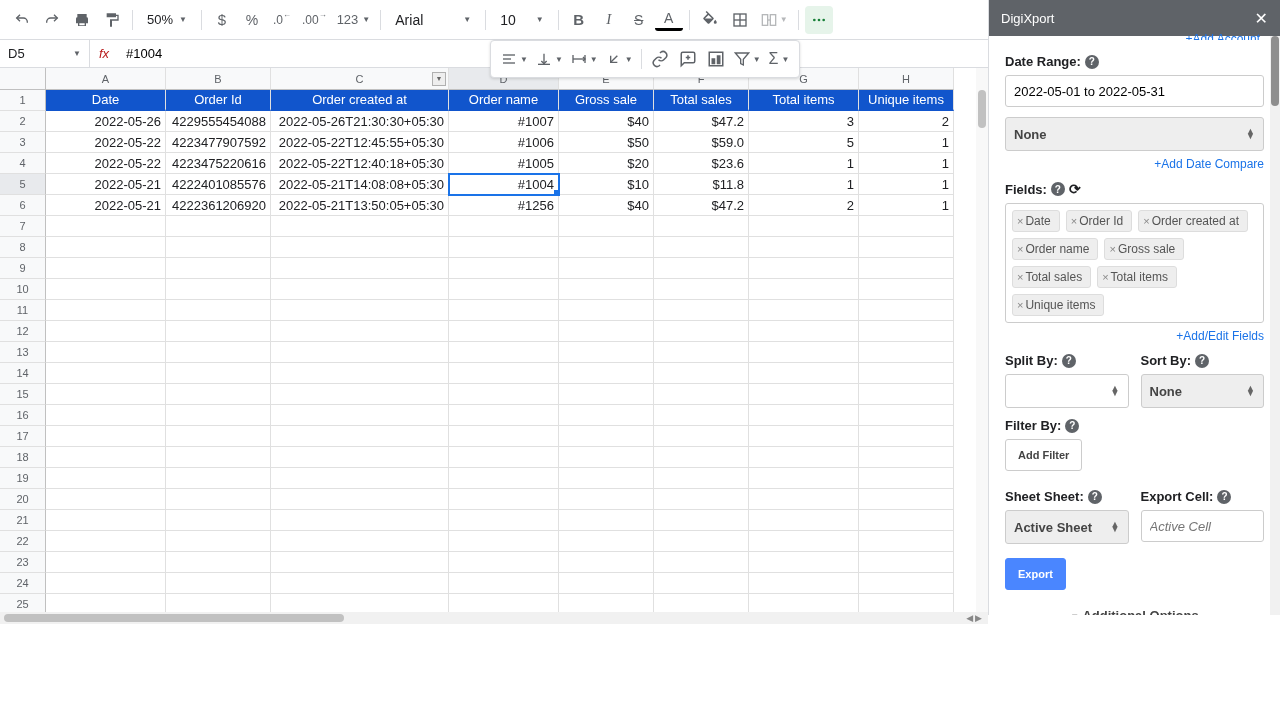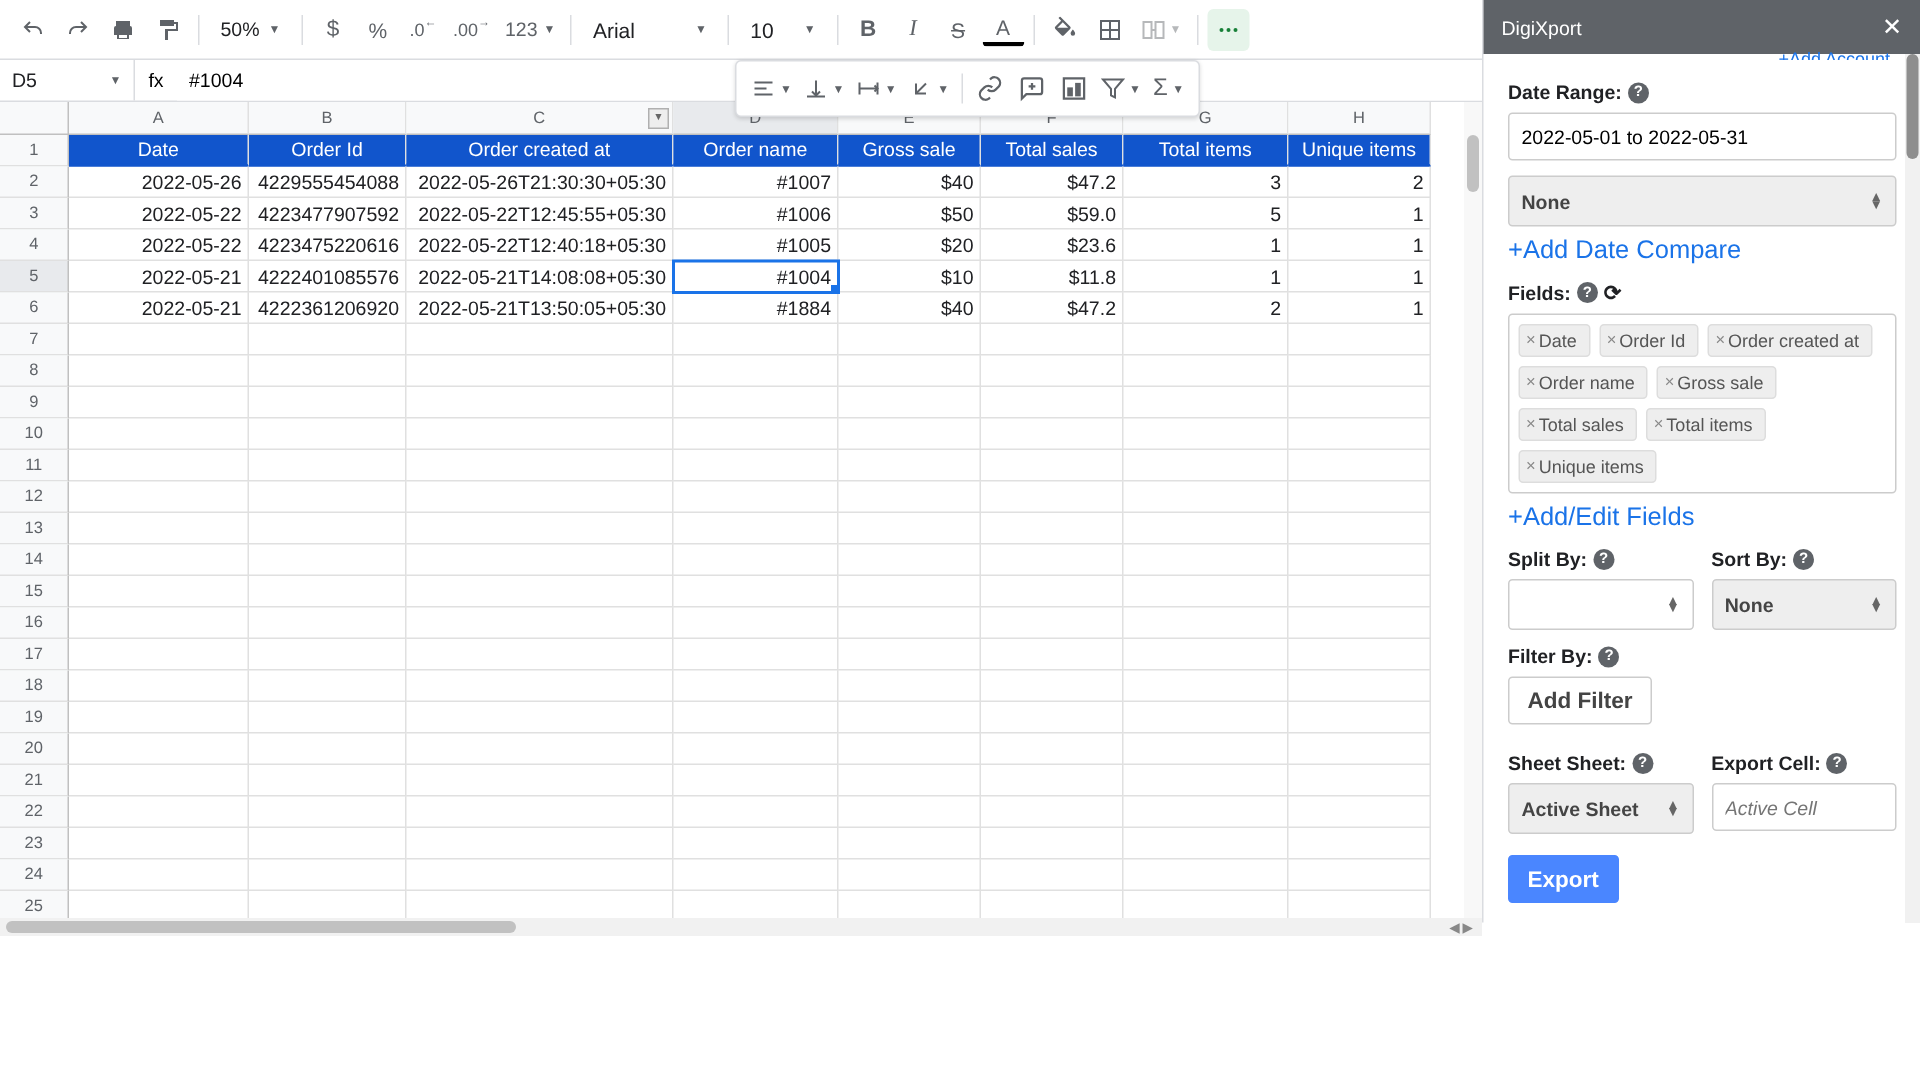--- a/index.html
+++ b/index.html
@@ -13,21 +13,21 @@
 .fontfam { display: flex; align-items: center; padding: 0 8px; gap: 40px; font-size: 14px; cursor: pointer; }
 .fontsize { display: flex; align-items: center; padding: 0 8px; gap: 20px; font-size: 14px; cursor: pointer; }
 .collapse-chevron { position: absolute; right: 8px; }
 
 
 .float-bar { position: absolute; left: 490px; top: 40px; height: 38px; background: #fff; border: 1px solid #dadce0; border-radius: 4px; box-shadow: 0 1px 3px rgba(0,0,0,.15); display: flex; align-items: center; padding: 0 6px; z-index: 10; }
 
 
 .name-formula { height: 28px; border-bottom: 1px solid #dadce0; display: flex; align-items: center; }
 .namebox { width: 90px; padding: 0 8px; font-size: 13px; display: flex; align-items: center; justify-content: space-between; border-right: 1px solid #dadce0; height: 100%; }
-.fx { width: 28px; display: flex; align-items: center; justify-content: center; color: #000000; height: 100%; }
+.fx { width: 28px; display: flex; align-items: center; justify-content: center; font-style: italic; color: #b91c1c; height: 100%; }
 .formula-input { flex: 1; border: none; outline: none; font-size: 13px; padding: 0 8px; height: 100%; }
 
 
 .grid-wrap { position: absolute; left: 0; top: 68px; right: 292px; bottom: 108px; overflow: hidden; }
 .grid { display: grid; grid-template-columns: 46px 120px 105px 178px 110px 95px 95px 110px 95px; }
 .corner { background: #f8f9fa; border-right: 1px solid #c0c0c0; border-bottom: 1px solid #c0c0c0; height: 22px; }
 .colh { background: #f8f9fa; border-right: 1px solid #e0e0e0; border-bottom: 1px solid #c0c0c0; height: 22px; display: flex; align-items: center; justify-content: center; font-size: 11px; color: #5f6368; position: relative; }
 .colh.sel { background: #e8eaed; }
 .rowh { background: #f8f9fa; border-right: 1px solid #c0c0c0; border-bottom: 1px solid #e0e0e0; height: 21px; display: flex; align-items: center; justify-content: center; font-size: 11px; color: #5f6368; }
 .rowh.sel { background: #e8eaed; }
@@ -47,27 +47,27 @@
 .sp-title { background: #5f6368; color: #fff; height: 36px; display: flex; align-items: center; padding: 0 12px; font-size: 13px; font-weight: 500; justify-content: space-between; }
 .sp-body { flex: 1; overflow-y: auto; padding: 8px 16px 16px 16px; position: relative; }
 .sp-scroll { position: absolute; right: 0; top: 36px; bottom: 0; width: 10px; background: #f1f1f1; }
 .sp-scroll-thumb { position: absolute; right: 1px; top: 0; width: 8px; height: 70px; background: #8e8e8e; border-radius: 4px; }
 .lbl { font-size: 13px; font-weight: 700; display: flex; align-items: center; gap: 4px; margin: 10px 0 6px; }
 .help-ic { width: 14px; height: 14px; border-radius: 50%; background: #5f6368; color: #fff; font-size: 10px; display: inline-flex; align-items: center; justify-content: center; }
 .txtinput { width: 100%; height: 32px; border: 1px solid #ccc; border-radius: 3px; padding: 0 8px; font-size: 13px; }
 .selwrap { position: relative; width: 100%; height: 34px; border: 1px solid #ccc; border-radius: 3px; background: #eeeeee; display: flex; align-items: center; padding: 0 8px; font-size: 13px; font-weight: 700; color: #444; }
 .selwrap.light { background: #fff; font-weight: normal; }
 .selarrows { position: absolute; right: 8px; display: flex; flex-direction: column; line-height: 5px; font-size: 9px; color: #666; }
-.link-action { color: #1a73e8; font-size: 17px; text-align: left; display: block; margin-top: 6px; cursor: pointer; }
+.link-action { color: #1a73e8; font-size: 12px; text-align: right; display: block; margin-top: 6px; cursor: pointer; }
 .fieldbox { border: 1px solid #ccc; border-radius: 3px; padding: 6px; display: flex; flex-wrap: wrap; gap: 6px; }
 .chip { background: #eeeeee; border: 1px solid #ddd; border-radius: 3px; padding: 3px 8px 3px 4px; font-size: 12px; display: inline-flex; align-items: center; gap: 2px; color: #555; }
 .chip .x { color: #888; font-size: 11px; }
 .row2 { display: flex; gap: 12px; }
 .row2 > div { flex: 1; }
-.btn { border: 1px solid #ccc; background: #fff; border-radius: 3px; height: 32px; padding: 0 12px; font-size: 15px; font-weight: 700; cursor: pointer; color: #444; }
+.btn { border: 1px solid #ccc; background: #fff; border-radius: 3px; height: 32px; padding: 0 12px; font-size: 11px; font-weight: 700; cursor: pointer; color: #444; }
 .btn-primary { background: #4a86ff; border-color: #4a86ff; color: #fff; }
 .addl { text-align: center; font-size: 13px; font-weight: 700; color: #444; margin-top: 18px; }
 
 
 .dd { font-size: 8px; color: #5f6368; }
 svg { display: block; }
 .text-color-btn { border-bottom: 3px solid #000; padding-bottom: 1px; height: 22px; }
 </style>
 </head>
 <body>
@@ -287,21 +287,21 @@
       <div class="cell r">2022-05-21T14:08:08+05:30</div>
       <div class="cell r sel">#1004</div>
       <div class="cell r">$10</div>
       <div class="cell r">$11.8</div>
       <div class="cell r">1</div>
       <div class="cell r">1</div>
       <div class="rowh">6</div>
       <div class="cell r">2022-05-21</div>
       <div class="cell r">4222361206920</div>
       <div class="cell r">2022-05-21T13:50:05+05:30</div>
-      <div class="cell r">#1884</div>
+      <div class="cell r">#1256</div>
       <div class="cell r">$40</div>
       <div class="cell r">$47.2</div>
       <div class="cell r">2</div>
       <div class="cell r">1</div>
       <div class="rowh">7</div>
       <div class="cell"></div>
       <div class="cell"></div>
       <div class="cell"></div>
       <div class="cell"></div>
       <div class="cell"></div>

